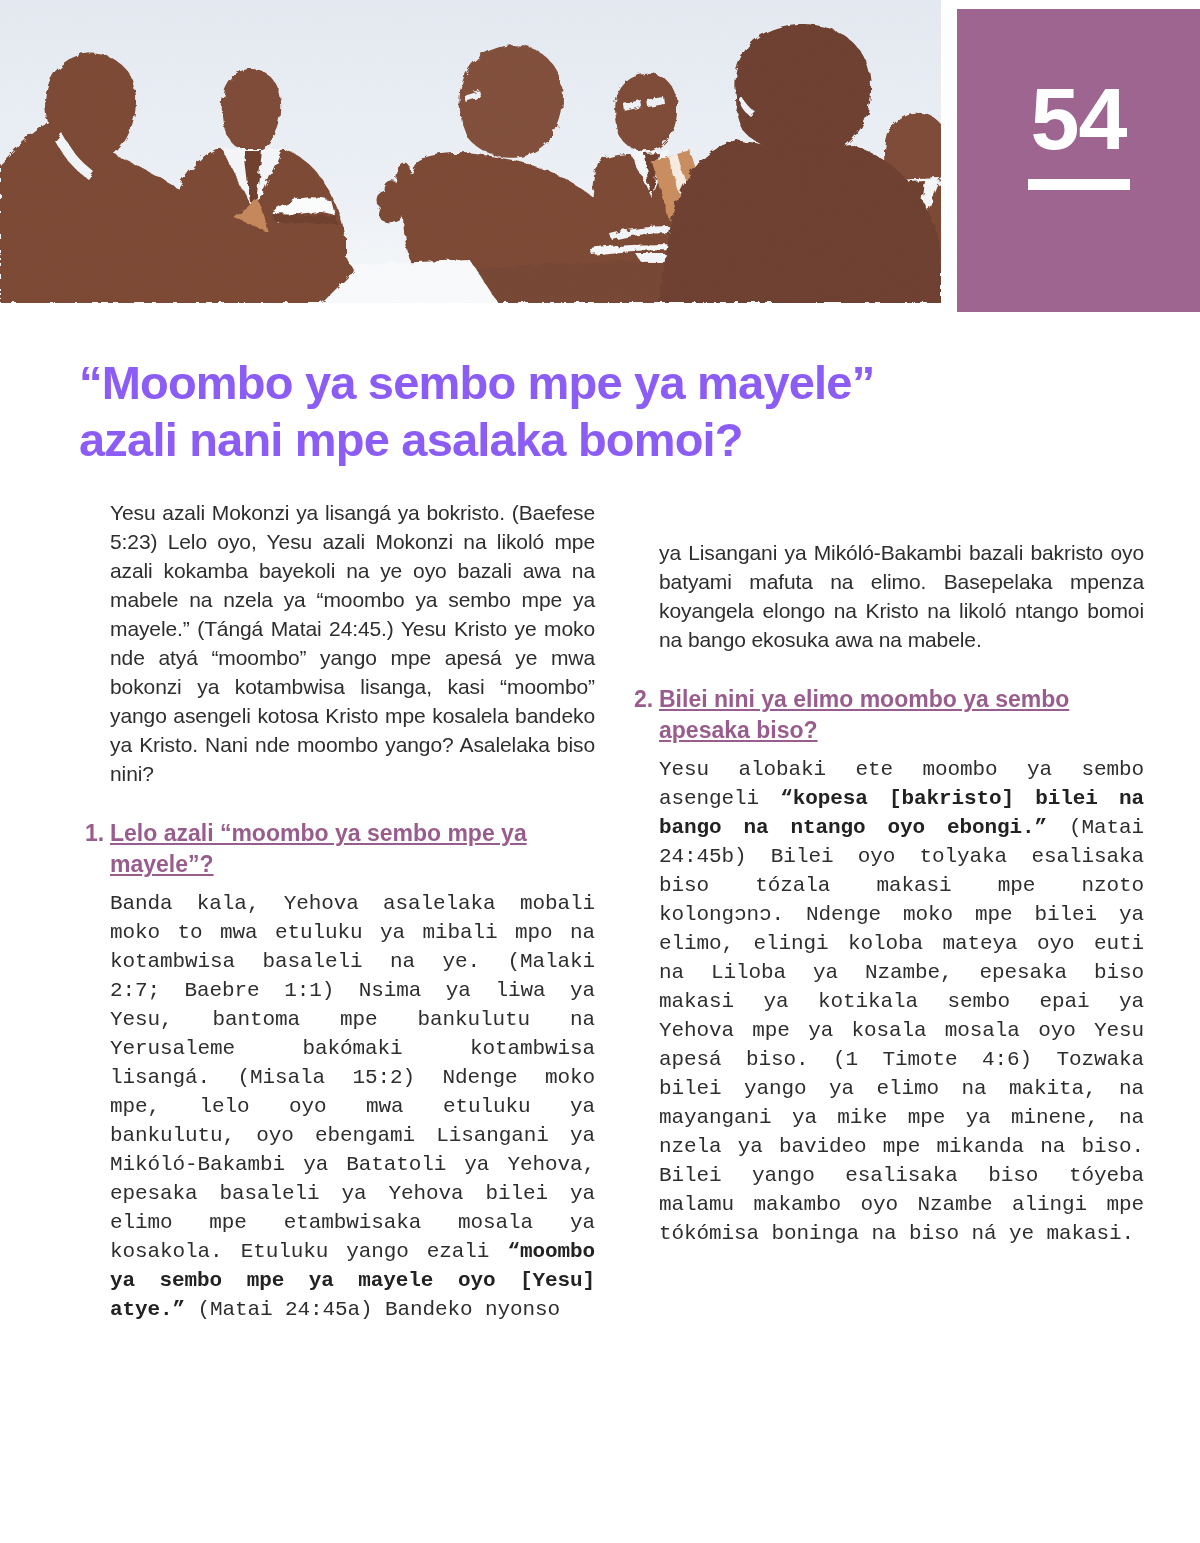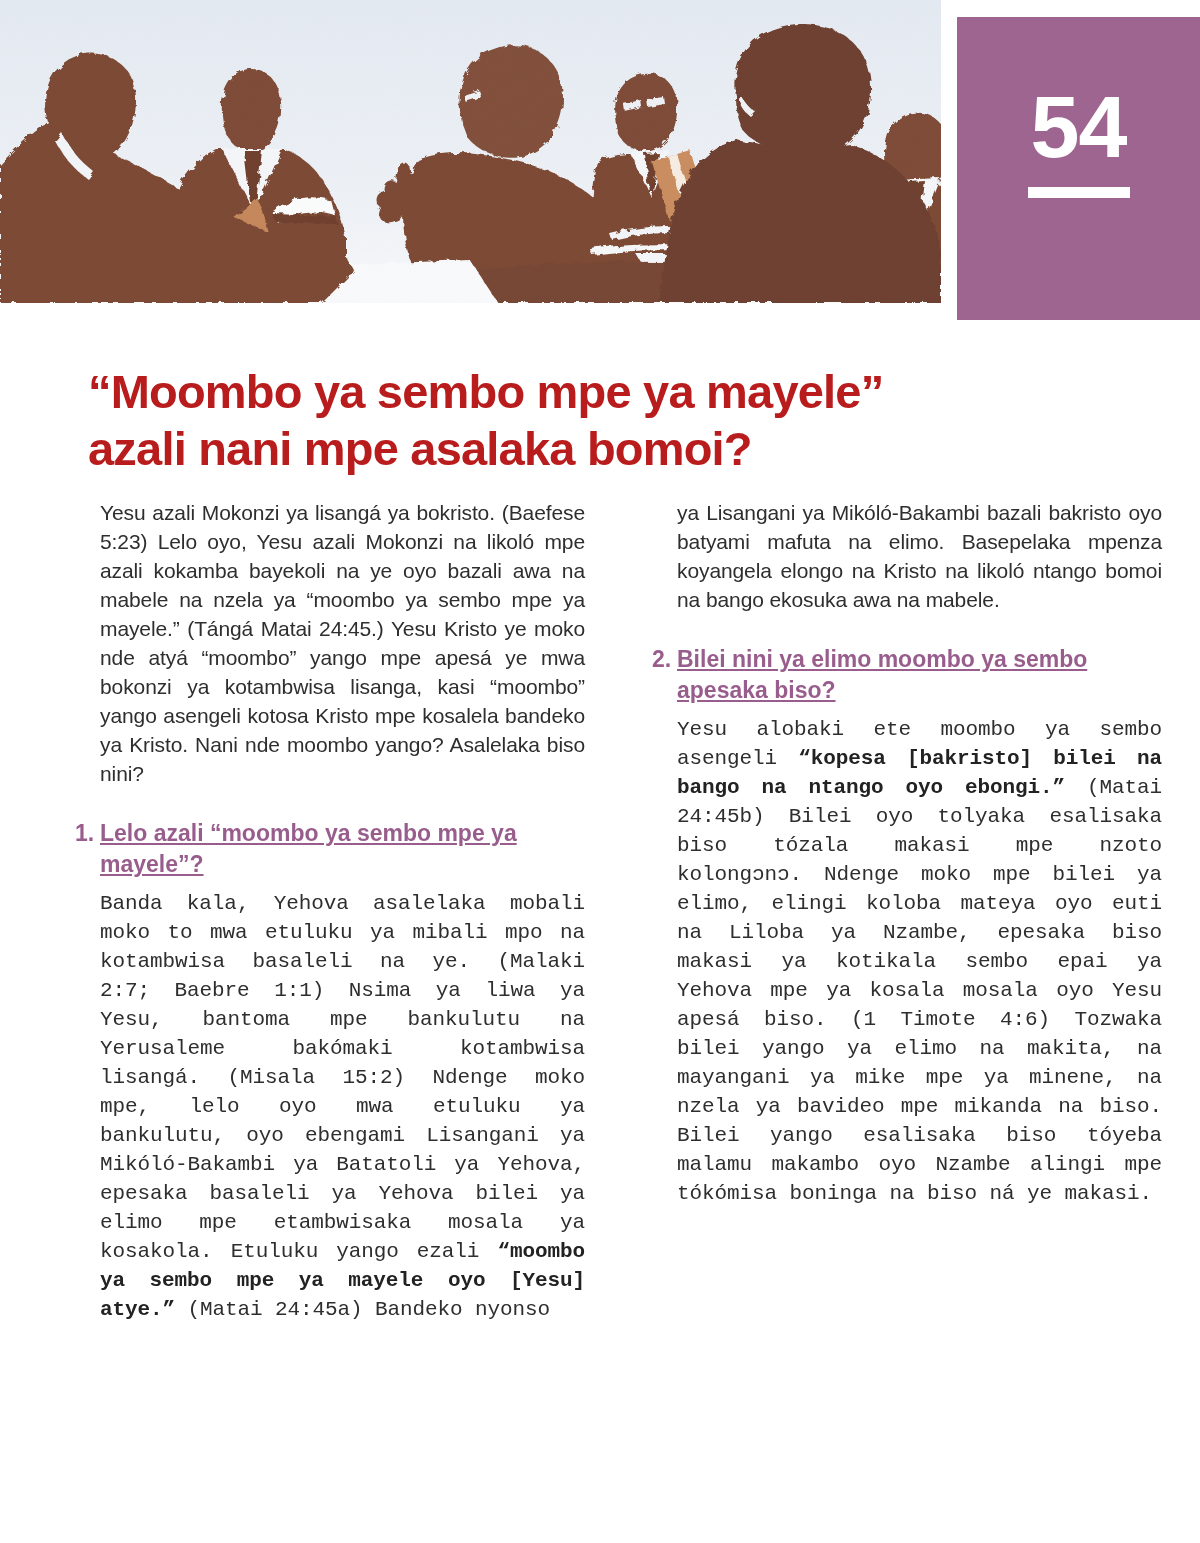--- a/index.html
+++ b/index.html
@@ -5,40 +5,40 @@
   html,body{margin:0;padding:0;background:#ffffff;}
   .page{
     position:relative;width:1200px;height:1543px;background:#ffffff;
     overflow:hidden;font-family:"Liberation Sans",sans-serif;
   }
   
   .hero{position:absolute;left:0;top:0;width:941px;height:303px;}
   .hero svg{display:block;width:941px;height:303px;}
   
   .lesson-box{
-    position:absolute;left:957px;top:17px;width:243px;height:303px;
+    position:absolute;left:957px;top:9px;width:243px;height:303px;
     background:#9e6590;display:flex;flex-direction:column;
     align-items:center;justify-content:flex-start;
   }
   .lesson-num{
     margin-top:66px;font-size:88px;line-height:1;font-weight:700;
     color:#ffffff;letter-spacing:-1px;
   }
   .lesson-bar{width:102px;height:11px;background:#ffffff;margin-top:16px;}
   
   .title{
-    position:absolute;left:75px;top:350px;width:930px;margin:13px;
-    font-size:47px;line-height:57px;font-weight:700;color:#b91c1c;
+    position:absolute;left:75px;top:350px;width:930px;margin:4px;
+    font-size:47px;line-height:57px;font-weight:700;color:#8b5cf6;
     letter-spacing:-0.8px;
   }
   .t-line{display:block;}
   
   .col{position:absolute;top:498px;width:510px;}
-  .col1{left:75px;}
-  .col2{left:652px;}
+  .col1{left:85px;}
+  .col2{left:634px;margin-top:40px;}
   .para{
     margin:0 0 0 25px;width:485px;font-size:21px;line-height:29px;
     text-align:justify;color:#2e2e2e;letter-spacing:-0.1px;
   }
   .para b{font-weight:700;color:#222222;}
   .sec-head{
     display:flex;margin-top:30px;font-size:23px;line-height:31px;
     font-weight:700;color:#985d8c;
   }
   .sec-head .num{width:25px;flex:none;}

